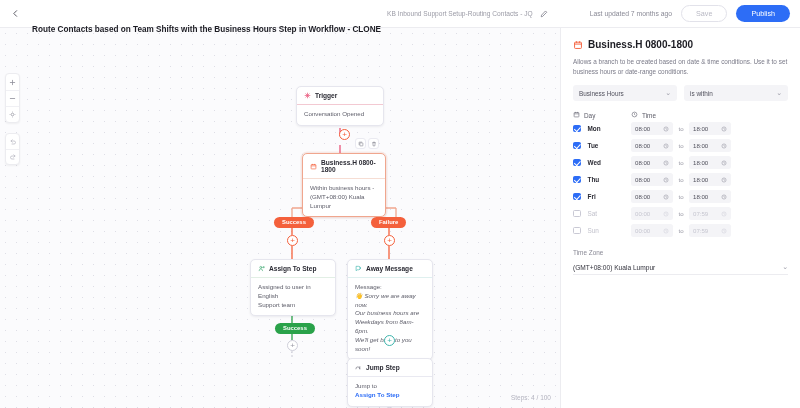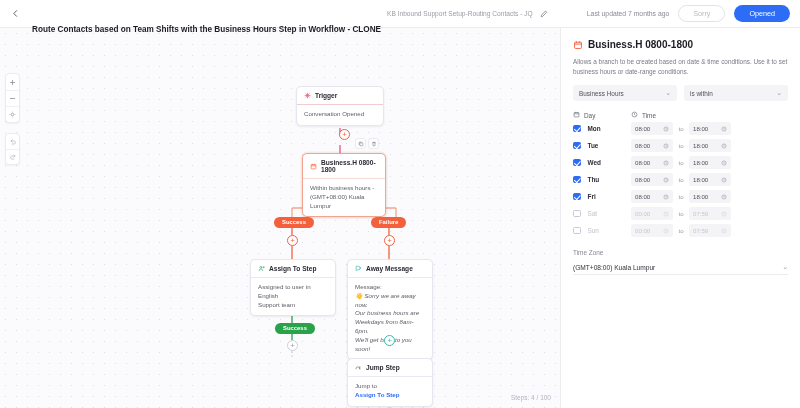--- a/index.html
+++ b/index.html
@@ -257,22 +257,22 @@
     </div>
     <div class="wf-title">Route Contacts based on Team Shifts with the Business Hours Step in Workflow - CLONE</div>
     <div class="wf-sub">KB Inbound Support Setup-Routing Contacts - JQ</div>
     <div class="edit-pencil">
       <svg width="8" height="8" viewBox="0 0 16 16" fill="none" stroke="currentColor" stroke-width="1.4" stroke-linecap="round" stroke-linejoin="round">
         <path d="M11.5 2.5 L13.5 4.5 L5 13 L2.5 13.5 L3 11 Z"></path>
       </svg>
     </div>
     <div class="topbar-right">
       <div class="updated">Last updated 7 months ago</div>
-      <button class="btn-save">Sorry</button>
-      <button class="btn-publish">Opened</button>
+      <button class="btn-save">Save</button>
+      <button class="btn-publish">Publish</button>
     </div>
   </div>
 
   <div class="body">
 
     <div class="canvas">
 
       <svg class="edges" viewBox="0 0 560 380" preserveAspectRatio="none">
 
         <path d="M340 100 L340 108" stroke="#e8547a" stroke-width="1.3" fill="none"></path>

